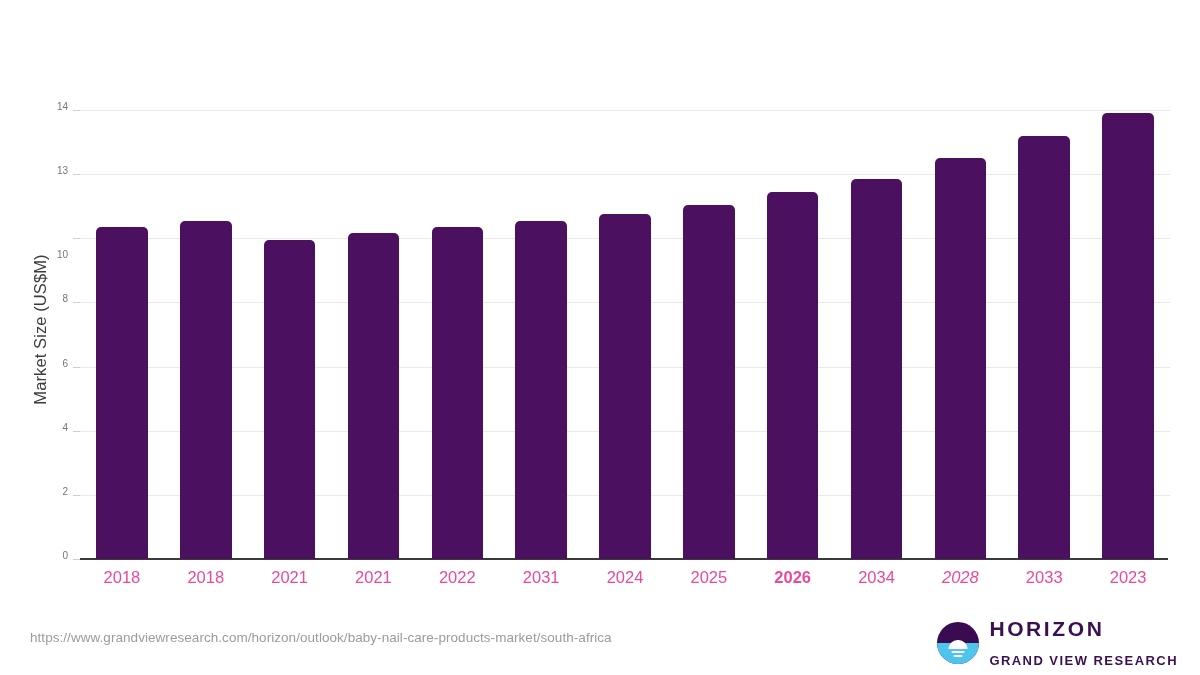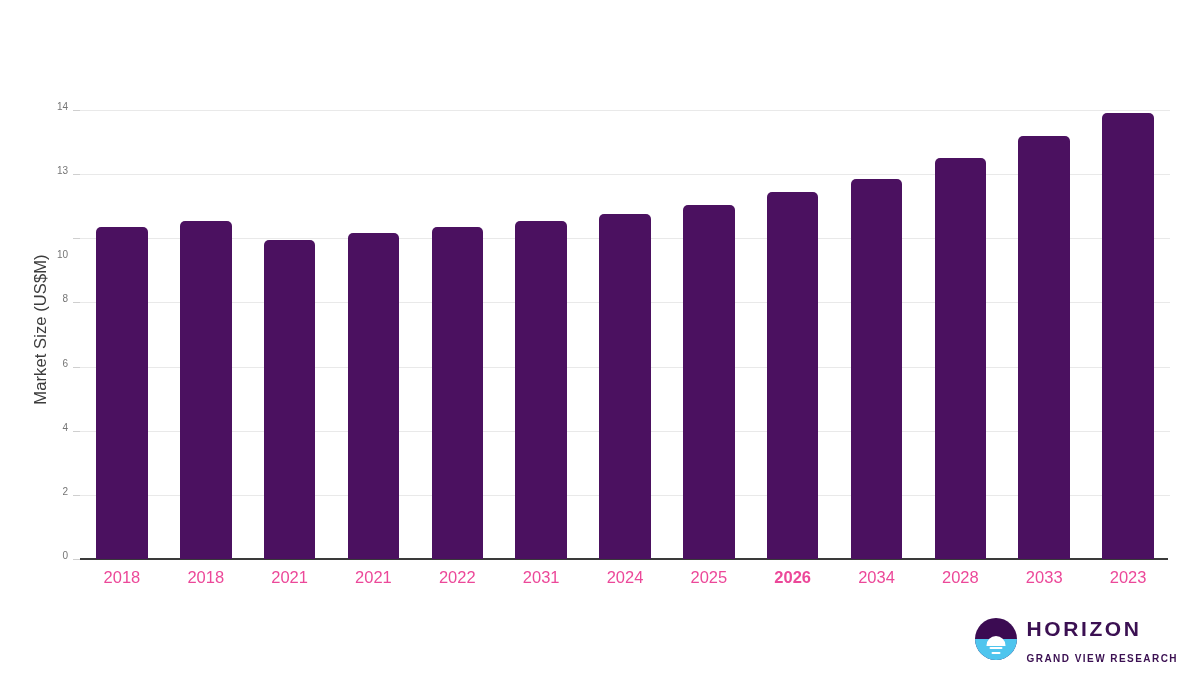--- a/index.html
+++ b/index.html
@@ -106,21 +106,21 @@
     font-size: 13.5px;
     color: #9b9b9b;
     letter-spacing: 0.05px;
     white-space: nowrap;
   }
   .logo {
     position: absolute;
     right: 22px;
     top: 618px;
     display: flex;
-    align-items: flex-start;
+    align-items: center;
     gap: 10px;
   }
   .logo-mark {
     position: relative;
     width: 42px;
     height: 42px;
     border-radius: 50%;
     overflow: hidden;
     background: #3b0b52;
     flex: none;
@@ -159,21 +159,21 @@
     line-height: 1;
   }
   .logo-name {
     font-size: 21px;
     font-weight: bold;
     color: #3b1052;
     letter-spacing: 2.6px;
   }
   .logo-tag {
     margin-top: 15px;
-    font-size: 10px;
+    font-size: 13px;
     font-weight: bold;
     color: #3b1052;
     letter-spacing: 1.45px;
   }
 </style>
 </head>
 <body>
 
 <div class="card">
 
@@ -228,26 +228,27 @@
         <div class="xtick-label" style="left: 81.9231px; width: 80px;">2018</div>
         <div class="xtick-label" style="left: 165.769px; width: 80px;">2018</div>
         <div class="xtick-label" style="left: 249.615px; width: 80px;">2021</div>
         <div class="xtick-label" style="left: 333.462px; width: 80px;">2021</div>
         <div class="xtick-label" style="left: 417.308px; width: 80px;">2022</div>
         <div class="xtick-label" style="left: 501.154px; width: 80px;">2031</div>
         <div class="xtick-label" style="left: 585px; width: 80px;">2024</div>
         <div class="xtick-label" style="left: 668.846px; width: 80px;">2025</div>
         <div class="xtick-label" style="left: 752.692px; width: 80px; font-weight: bold;">2026</div>
         <div class="xtick-label" style="left: 836.538px; width: 80px;">2034</div>
-        <div class="xtick-label" style="left: 920.385px; width: 80px;">2028</div>
+        <div class="xtick-label" style="left: 920.385px; width: 80px; font-style: italic;">2028</div>
         <div class="xtick-label" style="left: 1004.23px; width: 80px;">2033</div>
         <div class="xtick-label" style="left: 1088.08px; width: 80px;">2023</div>
       </div>
   </div>
 
+  <div class="source-url">https://www.grandviewresearch.com/horizon/outlook/baby-nail-care-products-market/south-africa</div>
 
   <div class="logo">
     <div class="logo-mark">
       <div class="water"></div>
       <div class="sun"></div>
       <div class="ray" style="top:60%;width:17px;"></div>
       <div class="ray" style="top:70%;width:13px;"></div>
       <div class="ray" style="top:80%;width:9px;"></div>
     </div>
     <div class="logo-text">

